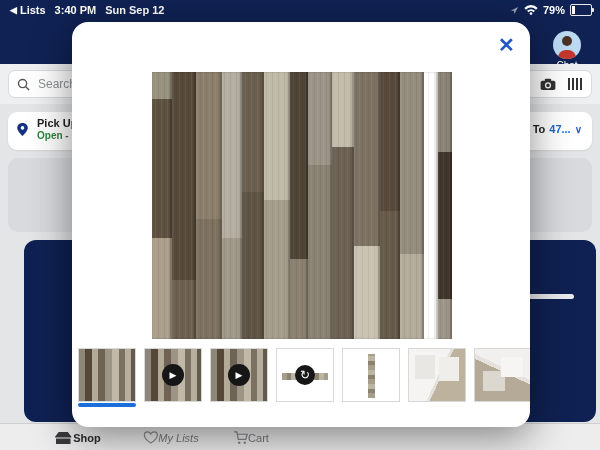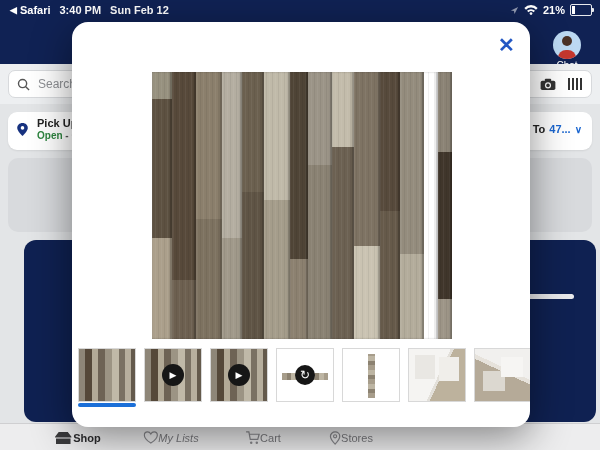--- a/index.html
+++ b/index.html
@@ -105,35 +105,35 @@
 </style>
 </head>
 <body>
 
 <div class="app-header"></div>
 
 <div class="status-bar">
   <div class="sb-left">
     <span style="display:flex;gap:3px;align-items:center;">
       <span class="back-glyph">◀</span>
-      <span>Safari</span>
+      <span>Lists</span>
     </span>
     <span>3:40 PM</span>
-    <span>Sun Feb 12</span>
+    <span>Sun Sep 12</span>
   </div>
   <div class="sb-right">
     <svg width="9" height="9" viewBox="0 0 10 10" style="opacity:.55">
         <path d="M1 5 L9 1 L5 9 L4.4 5.6 Z" fill="#fff"></path>
       </svg>
     <svg width="14" height="10" viewBox="0 0 16 12">
       <path d="M0 3.5 A11 11 0 0 1 16 3.5 L14 5.6 A8 8 0 0 0 2 5.6 Z" fill="#fff"></path>
       <path d="M3.2 6.9 A7 7 0 0 1 12.8 6.9 L11 8.8 A4.2 4.2 0 0 0 5 8.8 Z" fill="#fff"></path>
       <circle cx="8" cy="10.3" r="1.6" fill="#fff"></circle>
     </svg>
-    <span>21%</span>
+    <span>79%</span>
     <span style="display:inline-block;width:20px;height:10px;border:1px solid rgba(255,255,255,.9);border-radius:2px;position:relative;">
       <span style="position:absolute;left:1px;top:1px;bottom:1px;width:3px;background:#fff;"></span>
       <span style="position:absolute;right:-3px;top:3px;width:2px;height:4px;background:rgba(255,255,255,.9);border-radius:0 1px 1px 0;"></span>
     </span>
   </div>
 </div>
 
 <div class="chat-wrap">
   <div class="chat-avatar">
     <div class="head"></div>
@@ -192,34 +192,27 @@
       <path d="M2 6 L6 1 L16 1 L20 6 L20 7 L2 7 Z M3 8 H19 V14 H3 Z" fill="#3a3a3c"></path>
     </svg>
     <span>Shop</span>
   </div>
   <div class="tab" style="left:171px;font-style:italic;">
     <svg width="15" height="13" viewBox="0 0 16 14">
       <path d="M8 13 C8 13 1 8.5 1 4.5 C1 2.3 2.7 1 4.5 1 C6 1 7.3 1.9 8 3.2 C8.7 1.9 10 1 11.5 1 C13.3 1 15 2.3 15 4.5 C15 8.5 8 13 8 13 Z" fill="none" stroke="#8a8a8e" stroke-width="1.3"></path>
     </svg>
     <span>My Lists</span>
   </div>
-  <div class="tab" style="left:263px;">
+  <div class="tab" style="left:251px;">
     <svg width="15" height="14" viewBox="0 0 16 15">
       <path d="M1 1 H4 L5.5 9 H13.5 L15 3.5 H4.5" fill="none" stroke="#8a8a8e" stroke-width="1.3"></path>
       <circle cx="6.5" cy="12.5" r="1.3" fill="#8a8a8e"></circle>
       <circle cx="12.5" cy="12.5" r="1.3" fill="#8a8a8e"></circle>
     </svg>
     <span>Cart</span>
-  </div>
-  <div class="tab" style="left:351px;">
-    <svg width="12" height="14" viewBox="0 0 12 15">
-      <path d="M6 1 C3.2 1 1 3.1 1 5.7 C1 9 6 14 6 14 C6 14 11 9 11 5.7 C11 3.1 8.8 1 6 1 Z" fill="none" stroke="#8a8a8e" stroke-width="1.3"></path>
-      <circle cx="6" cy="5.7" r="1.7" fill="none" stroke="#8a8a8e" stroke-width="1.2"></circle>
-    </svg>
-    <span>Stores</span>
   </div>
 </div>
 
 <div class="modal">
   <button class="close-btn"><span>✕</span></button>
 
   <div class="hero">
     <div class="col c1"></div>
       <div class="col c2"></div>
       <div class="col c3"></div>

